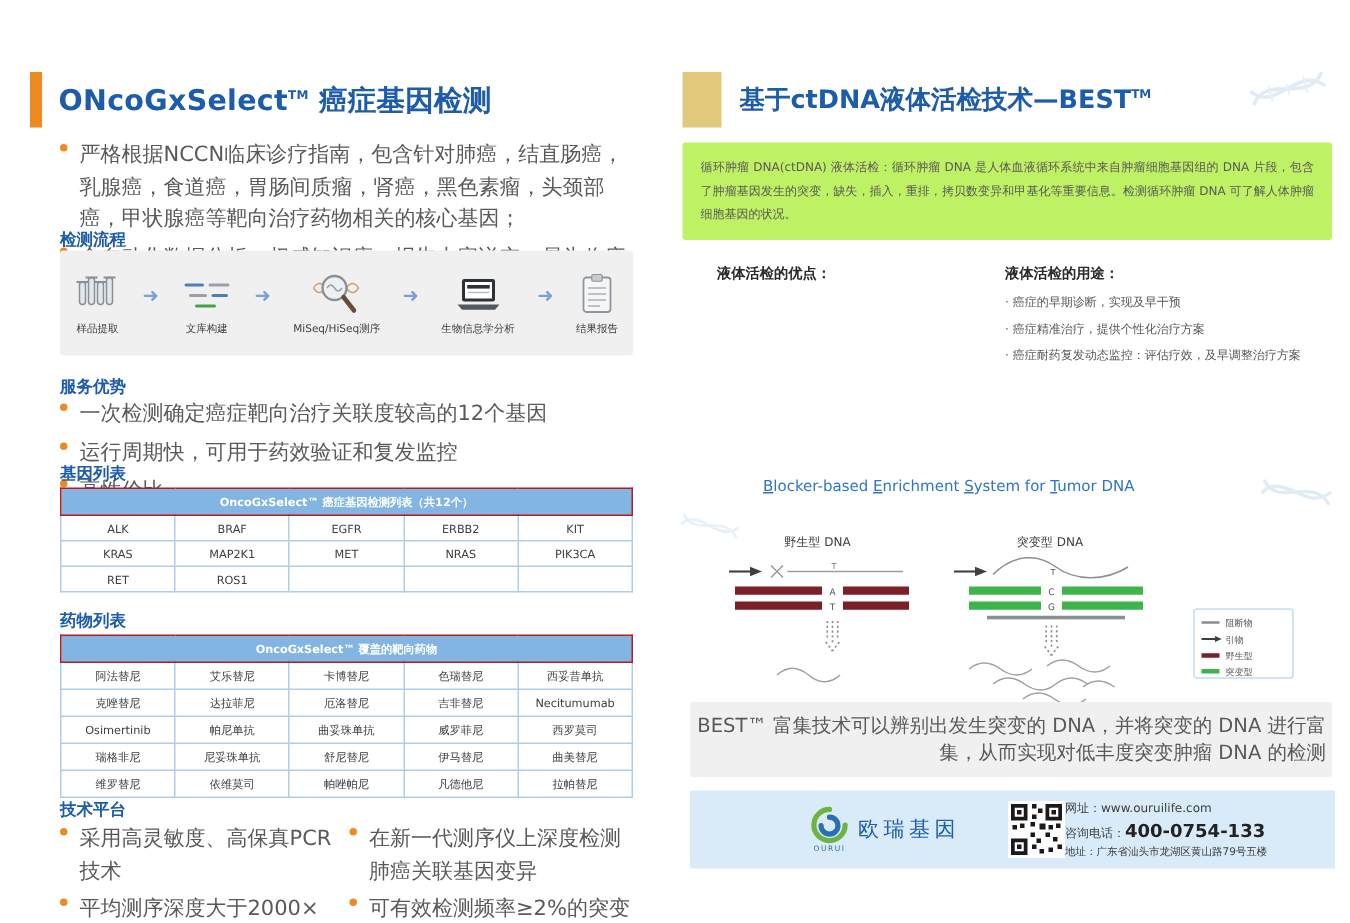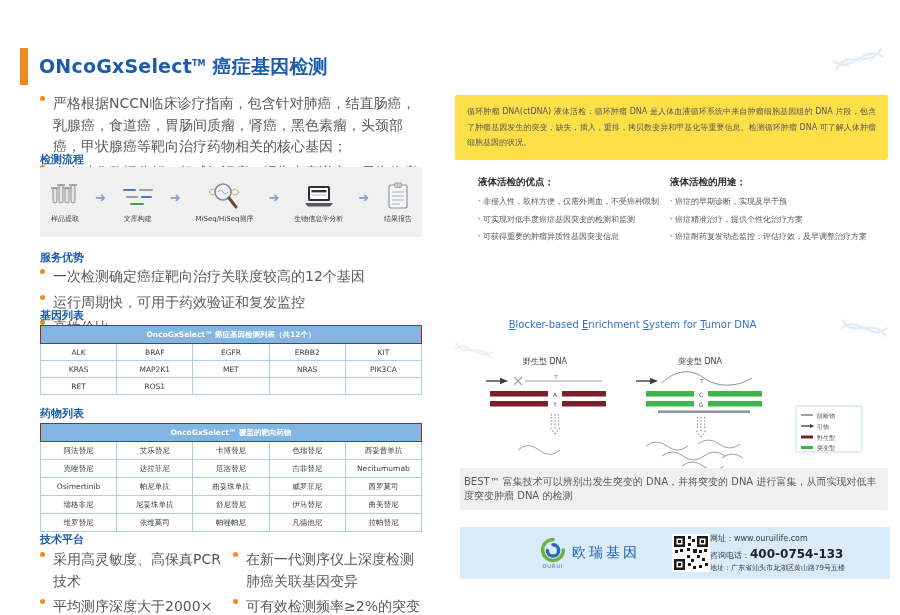--- a/index.html
+++ b/index.html
@@ -33,31 +33,31 @@
   th{background:#82b5e2;color:#fff;font-size:7.5px;font-weight:bold;padding:3.5px 0;border:1px solid #b91c1c;}
   td{border:1px solid #aecde9;font-size:7.5px;color:#3c4043;text-align:center;padding:3.5px 0;height:8px;}
 
   
   .plat-cols{display:flex;}
   .plat-cols ul{width:50%;}
 
   
   .r-title{font-size:17px;font-weight:bold;color:#1d5cab;}
   .r-title sup{font-size:8px;}
-  .intro-box{background:#fde047;border-radius:2px;padding:9px 12px;font-size:8px;line-height:1.95;
+  .intro-box{background:#bef264;border-radius:2px;padding:9px 12px;font-size:8px;line-height:1.95;
              color:#595959;text-align:justify;box-sizing:border-box;}
   .pu-h{font-size:9.5px;font-weight:bold;color:#2b2b2b;margin-bottom:7px;}
   .pu-list li{font-size:8px;color:#595959;margin-bottom:6.5px;line-height:1.4;}
   .pu-list li::before{content:"· ";color:#595959;}
   .prin-title{font-size:16px;font-weight:bold;color:#1d5cab;}
   .prin-title sup{font-size:8px;}
   .subtitle{font-size:10px;color:#2e75c6;text-align:center;}
   .subtitle .ul{text-decoration:underline;}
-  .summary-bar{background:#f0f0f0;border-radius:2px;font-size:10px;color:#595959;
-               text-align:left;padding:7px 4px;box-sizing:border-box;}
+  .summary-bar{background:#f0f0f0;border-radius:2px;font-size:13px;color:#595959;
+               text-align:right;padding:7px 4px;box-sizing:border-box;}
 
   
   .footer{background:#d9ebf8;display:flex;align-items:center;box-sizing:border-box;height:52px;}
   .brand-wrap{display:flex;align-items:center;margin-left:80px;}
   .brand-sub{font-size:5px;color:#3c6ea5;text-align:center;margin-top:0px;letter-spacing:1px;}
   .brand-name{font-size:14px;font-weight:normal;color:#1d5fae;letter-spacing:3px;margin-left:6px;}
   .contact{font-size:8px;color:#3c4043;line-height:1.5;}
   .contact .phone{font-size:12px;font-weight:bold;color:#222;}
   .contact .addr{font-size:7px;}
   .qr{margin-left:32px;flex:none;}
@@ -287,31 +287,30 @@
   </svg>
   <svg class="abs deco" style="left:748px;top:492px;transform:rotate(-8deg);" width="44" height="22" viewBox="0 0 52 26">
     <path d="M2,7 C14,24 36,-2 50,15" fill="none" stroke="#e2eef7" stroke-width="2.4" stroke-linecap="round"></path>
     <path d="M2,15 C14,-2 36,24 50,7" fill="none" stroke="#e2eef7" stroke-width="2.4" stroke-linecap="round"></path>
   </svg>
   <svg class="abs deco" style="left:453px;top:342px;transform:rotate(14deg);" width="40" height="20" viewBox="0 0 52 26">
     <path d="M2,7 C14,24 36,-2 50,15" fill="none" stroke="#e4f0f8" stroke-width="2.4" stroke-linecap="round"></path>
     <path d="M2,15 C14,-2 36,24 50,7" fill="none" stroke="#e4f0f8" stroke-width="2.4" stroke-linecap="round"></path>
   </svg>
 
+  <div class="abs title-row" style="left:455px;top:48px;width:435px;">
+    <div class="accent-gold"></div>
+    <div class="r-title"><span>基于ctDNA液体活检技术—BEST</span><sup>TM</sup></div>
+  </div>
 
   <div class="abs intro-box" style="left:455px;top:95px;width:433px;">循环肿瘤 DNA(ctDNA) 液体活检：循环肿瘤 DNA 是人体血液循环系统中来自肿瘤细胞基因组的 DNA 片段，包含了肿瘤基因发生的突变，缺失，插入，重排，拷贝数变异和甲基化等重要信息。检测循环肿瘤 DNA 可了解人体肿瘤细胞基因的状况。</div>
 
   <div class="abs" style="left:478px;top:176px;width:410px;display:flex;">
     <div style="width:192px;">
       <div class="pu-h">液体活检的优点：</div>
-      <ul class="pu-list">
-        <li>非侵入性，取样方便，仅需外周血，不受癌种限制</li>
-        <li>可实现对低丰度癌症基因突变的检测和监测</li>
-        <li>可获得重要的肿瘤异质性基因突变信息</li>
-      </ul>
     </div>
     <div style="flex:1;">
       <div class="pu-h">液体活检的用途：</div>
       <ul class="pu-list">
         <li>癌症的早期诊断，实现及早干预</li>
         <li>癌症精准治疗，提供个性化治疗方案</li>
         <li>癌症耐药复发动态监控：评估疗效，及早调整治疗方案</li>
       </ul>
     </div>
   </div>

